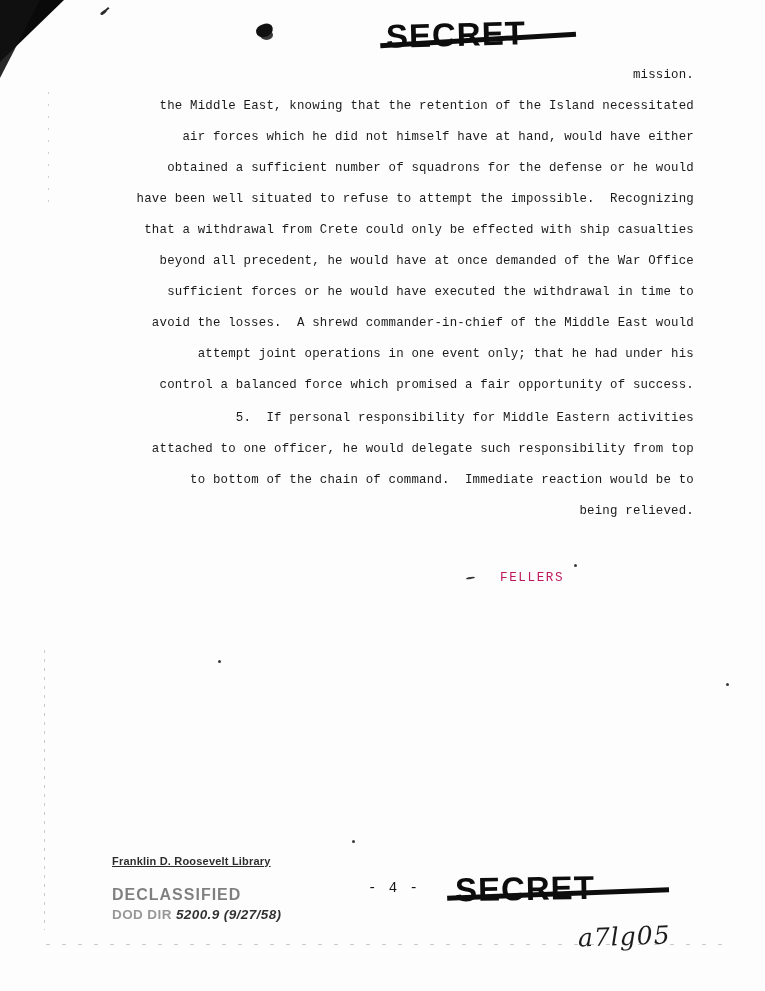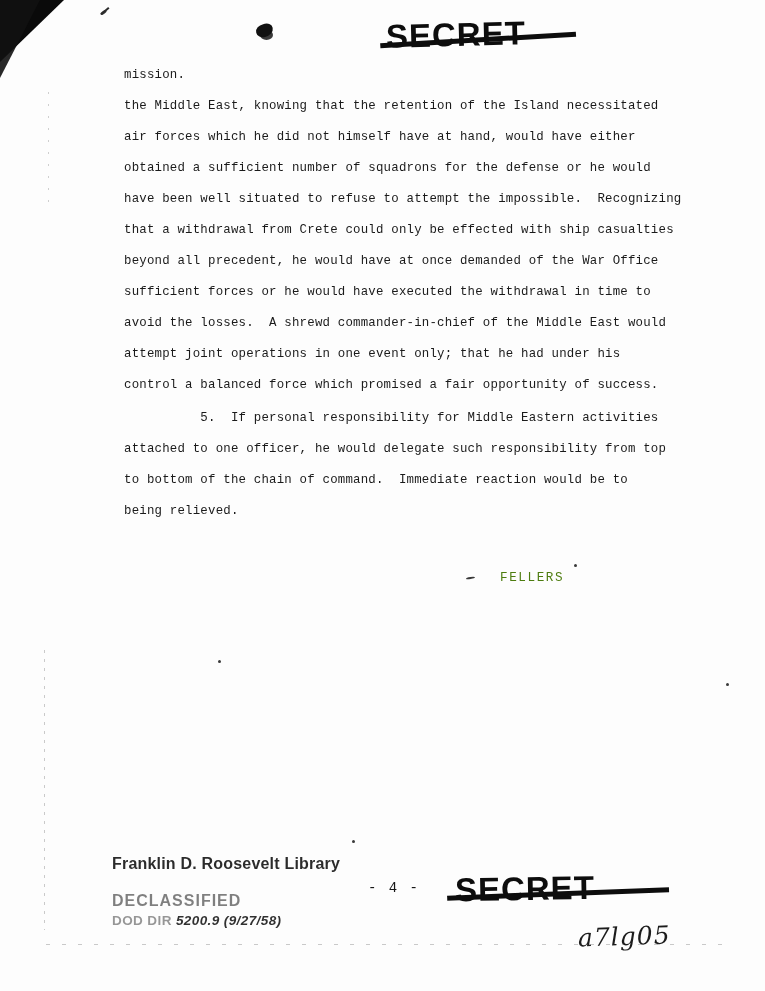--- a/index.html
+++ b/index.html
@@ -143,54 +143,56 @@
     background: #0d0d0d;
     transform: rotate(-1.2deg);
   }
 
   
   .doc-body {
     position: absolute;
     left: 124px;
     top: 60px;
     width: 570px;
+    text-align: right;
   }
   .line {
     font-size: 12.4px;
     line-height: 31px;
     letter-spacing: .2px;
     white-space: pre;
     color: #1a1a1a;
   }
   .para-gap { height: 2px; }
 
   .signature {
     position: absolute;
     left: 500px;
     top: 571px;
     font-size: 12.6px;
     letter-spacing: 1.6px;
-    color: #4d7c0f;
+    color: #be185d;
   }
 
   
   .footer-stamp {
     position: absolute;
     left: 112px;
     top: 855px;
     width: 240px;
     font-family: "Liberation Sans", sans-serif;
     color: #1a1a1a;
   }
   .fs-line1 {
-    font-size: 16px;
+    font-size: 11px;
     font-weight: bold;
     letter-spacing: .2px;
     white-space: nowrap;
     opacity: .92;
+    text-decoration: underline;
   }
   .fs-line2 {
     font-size: 16px;
     font-weight: bold;
     letter-spacing: 1px;
     margin-top: 19px;
     opacity: .55;
     filter: blur(0.4px);
     white-space: nowrap;
   }

